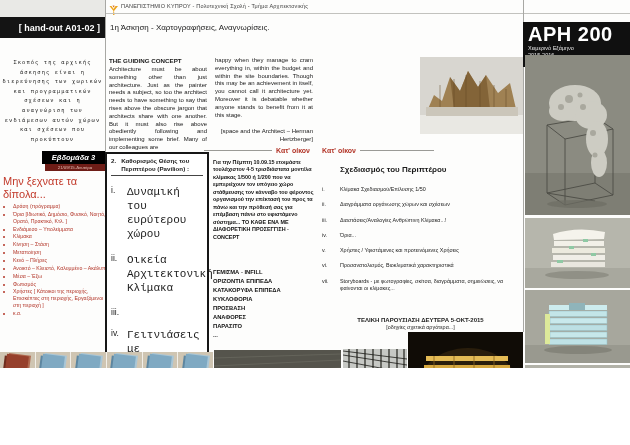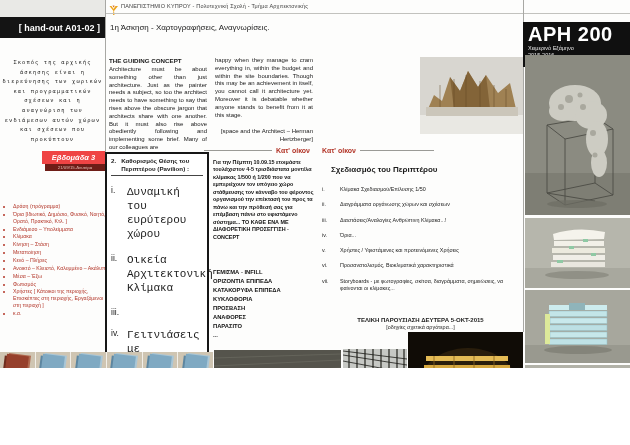--- a/index.html
+++ b/index.html
@@ -16,21 +16,21 @@
   #page-title{left:110px;top:17px;height:21px;display:flex;align-items:center;font-size:8px;color:#222;}
   #arh-box{left:523px;top:11px;width:107px;height:45px;background:#101010;color:#fff;
         padding:1px 5px;box-sizing:border-box;margin-top:11px;}
   #arh-code{font-size:20px;font-weight:bold;line-height:1.1;letter-spacing:.5px;}
   .arh-small{font-size:5.5px;color:#e8e8e8;line-height:1.25;}
   #genika-box{left:105px;top:42px;width:88px;height:13px;background:#141414;color:#fff;
         display:flex;align-items:center;padding-left:5px;box-sizing:border-box;font-size:7.5px;font-weight:bold;}
   
   #intro{left:2px;top:58px;width:101px;font-family:"DejaVu Sans Mono",monospace;
         font-size:5.4px;line-height:1.78;letter-spacing:1.1px;text-align:center;color:#1f1f1f;}
-  #week-badge{left:42px;top:151px;width:63px;height:13px;background:#ef4444;color:#fff;
+  #week-badge{left:42px;top:151px;width:63px;height:13px;background:#000000;color:#fff;
         display:flex;align-items:center;justify-content:center;font-size:7.5px;font-weight:bold;font-style:italic;}
   #week-date{left:45px;top:164px;width:60px;height:7px;background:#6e1d17;color:#e3bdb4;
         display:flex;align-items:center;justify-content:center;font-size:4.4px;}
   #reminder-title{left:3px;top:175px;width:100px;color:#c23a2b;font-size:11px;line-height:1.2;}
   ul.reminder{left:3px;top:203px;width:99px;margin:0;padding:0 0 0 10px;color:#b23427;
         font-size:5.2px;line-height:1.32;position:absolute;}
   ul.reminder li{margin-bottom:1px;}
   
   .concept-col{width:98px;font-size:6px;line-height:1.3;text-align:justify;color:#191919;}
   #concept1{left:109px;top:57px;}
@@ -48,21 +48,21 @@
   #pav-head{display:flex;gap:5px;font-size:6.2px;font-weight:bold;line-height:1.25;
         border-bottom:1px solid #444;padding-bottom:2px;margin-bottom:9px;}
   .pav-item{display:flex;gap:3px;margin-bottom:11px;}
   .pav-num{width:13px;flex:0 0 13px;font-size:8.5px;}
   .pav-text{font-size:11px;line-height:1.3;font-family:Liberation Mono, monospace;}
   
   #kat1-body{left:213px;top:159px;width:101px;font-size:5.4px;font-weight:bold;line-height:1.38;color:#101010;}
   ul.keywords{left:213px;top:268px;width:101px;margin:0;padding:0;list-style:none;position:absolute;
         font-size:5.8px;font-weight:bold;line-height:1.55;color:#101010;}
   
-  #kat2-title{left:331px;top:165px;font-size:8px;font-weight:bold;}
+  #kat2-title{left:340px;top:165px;font-size:8px;font-weight:bold;}
   #kat2-list{left:322px;top:186px;width:188px;}
   .k2-item{display:flex;gap:2px;margin-bottom:8px;}
   .k2-num{width:16px;flex:0 0 16px;font-size:5.4px;}
   .k2-text{font-size:5.4px;line-height:1.35;}
   #final-block{left:328px;top:317px;width:185px;text-align:center;}
   #final-title{font-size:6px;font-weight:bold;}
   #final-note{font-size:5.4px;margin-top:1px;}
   
   #v1{left:105px;top:0;width:1px;height:356px;}
   #v2{left:523px;top:0;width:1px;height:332px;}
@@ -106,20 +106,21 @@
   <div id="arh-box" class="abs">
     <div id="arh-code">ΑΡΗ 200</div>
     <div class="arh-small">Χειμερινό Εξάμηνο</div>
     <div class="arh-small">2015-2016</div>
   </div>
 
 
   <div id="intro" class="abs">Σκοπός της αρχικής άσκησης είναι η διερεύνησης των χωρικών και προγραμματικών σχέσεων και η αναγνώριση των ενδιάμεσων αυτών χώρων και σχέσεων που προκύπτουν</div>
   <div id="week-badge" class="abs">Εβδομάδα 3</div>
   <div id="week-date" class="abs">21/09/15-Δευτέρα</div>
+  <div id="reminder-title" class="abs">Μην ξεχνατε τα δίπολα...</div>
   <ul class="reminder">
 
   <li>Δράση (πρόγραμμα)</li>
       <li>Όρια [Ιδιωτικό, Δημόσιο, Φυσικό, Νοητό, Ορατό, Πρακτικό, Κτλ. ]</li>
       <li>Ενδιάμεσο – Υπολείμματα</li>
       <li>Κλίμακα</li>
       <li>Κίνηση – Στάση</li>
       <li>Μεταποίηση</li>
       <li>Κενό – Πλήρες</li>
       <li>Ανοικτό – Κλειστό, Καλυμμένο – Ακάλυπτο</li>

